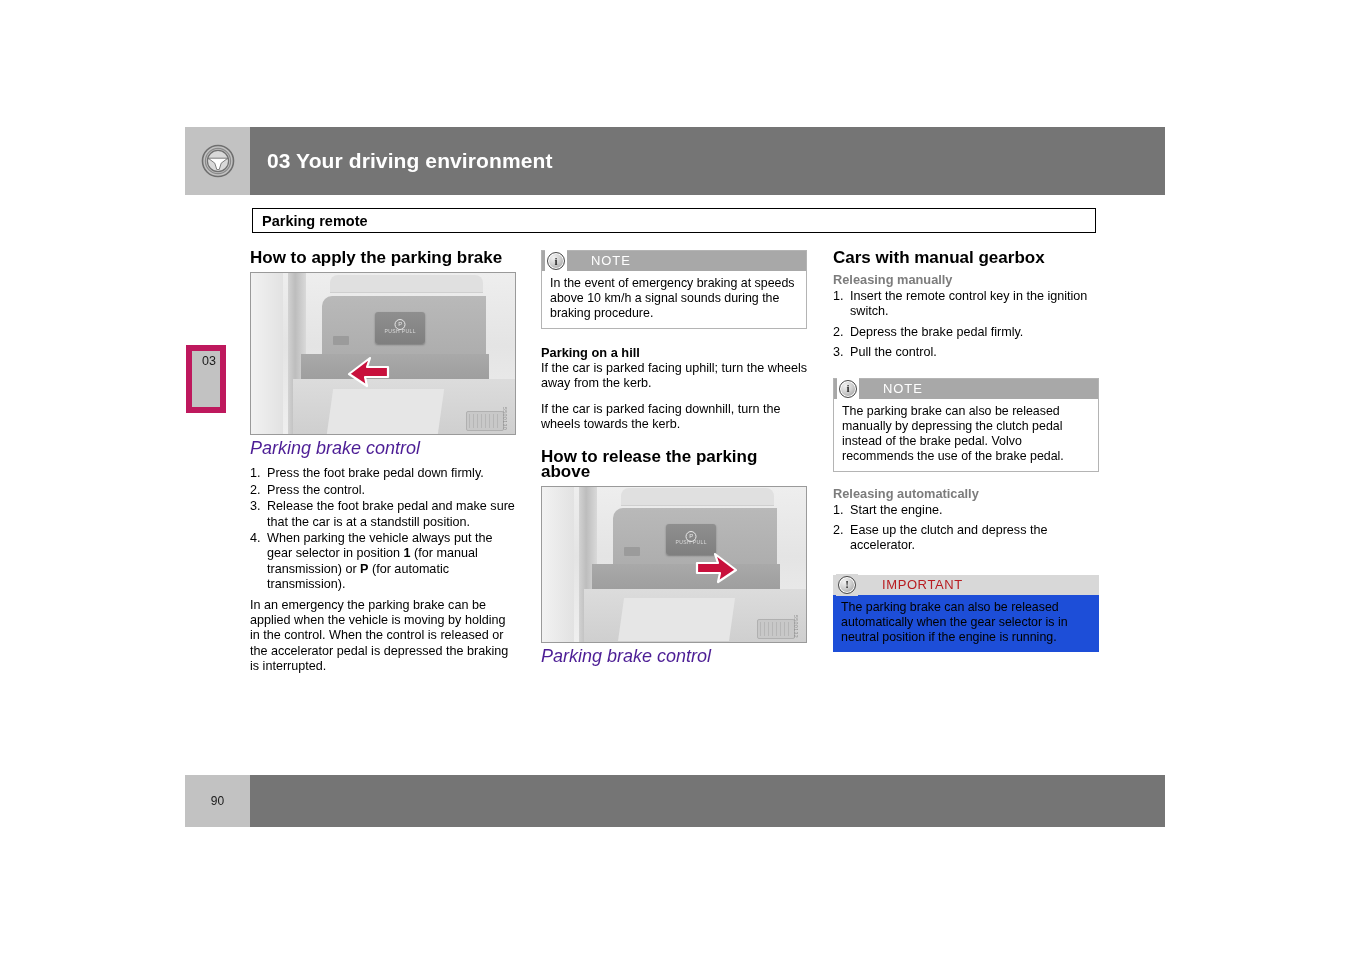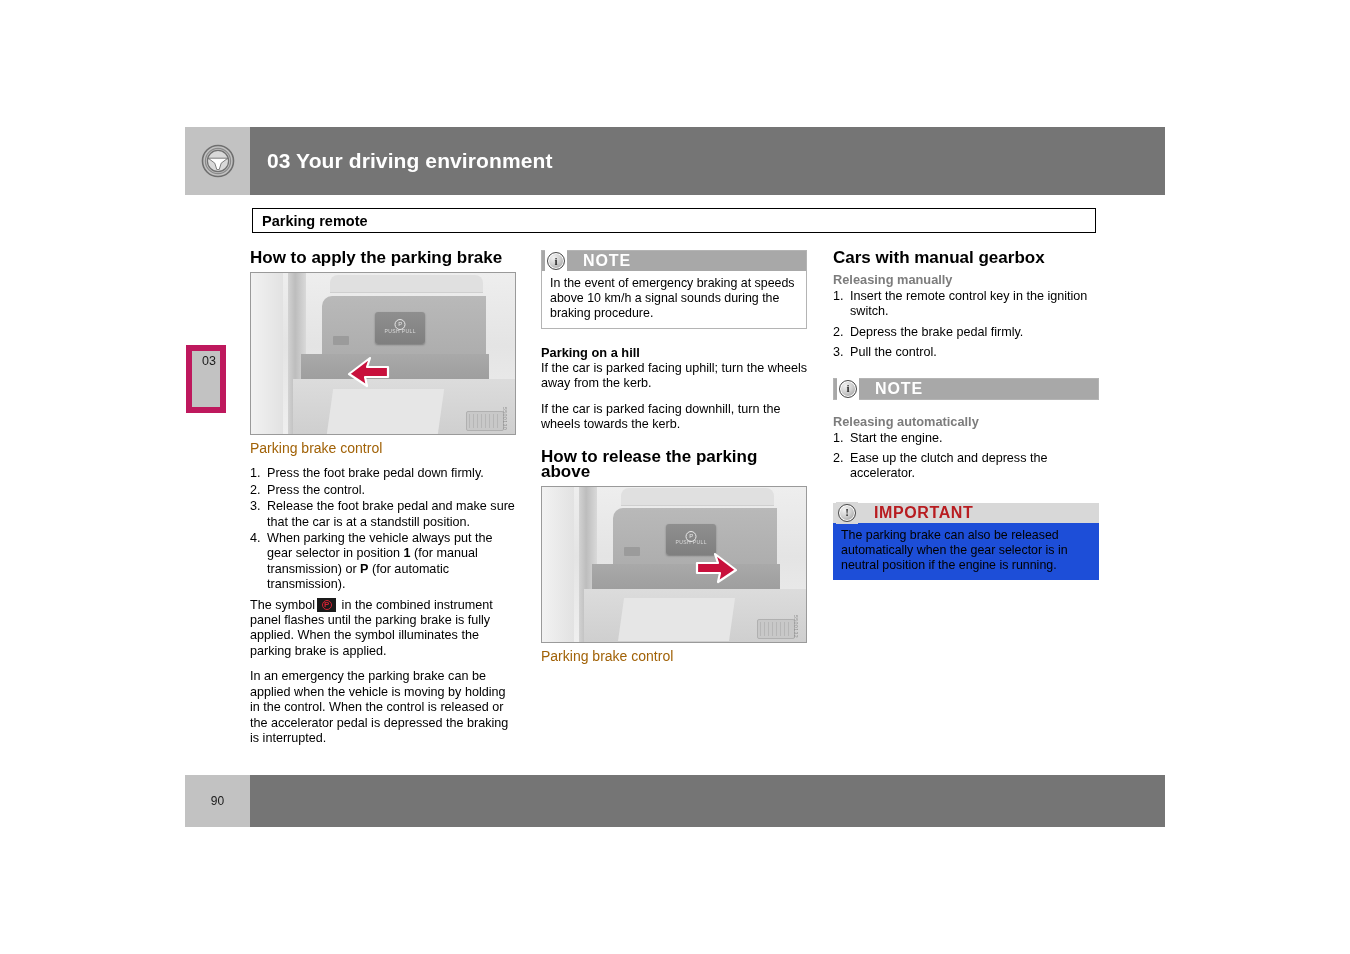--- a/index.html
+++ b/index.html
@@ -175,23 +175,24 @@
   .figure-frame {
     position: relative;
     border: 1px solid #9a9a9a;
     box-sizing: border-box;
     overflow: hidden;
     background: #e8e8e8;
   }
   .fig1 { width: 266px; height: 163px; }
   .fig2 { width: 266px; height: 157px; }
   .figure-caption {
-    font-size: 14px;
+    font-style: italic;
+    font-size: 18px;
     margin-top: 6px;
-    color: #a16207;
+    color: #4c1d95;
   }
   .fig-watermark {
     position: absolute;
     right: 3px;
     bottom: 4px;
     font-size: 5.2px;
     color: #8e8e8e;
     writing-mode: vertical-rl;
     letter-spacing: 0.4px;
     font-family: "Liberation Sans", sans-serif;
@@ -322,25 +323,25 @@
     background: #ffffff;
   }
   .notebox .nb-head {
     height: 20px;
     background: #a8a8a8;
     display: flex;
     align-items: center;
     padding-left: 3px;
   }
   .notebox .nb-head .nb-title {
-    font-size: 16px;
-    font-weight: bold;
+    font-size: 13px;
+    font-weight: normal;
     color: #ffffff;
     letter-spacing: 0.9px;
-    margin-left: 16px;
+    margin-left: 24px;
   }
   .notebox .nb-body {
     padding: 5px 8px 7px 8px;
     font-size: 12.4px;
     line-height: 15px;
   }
   .importantbox {
     border: none;
     background: #eeeeee;
   }
@@ -486,21 +487,20 @@
         <div class="t">Release the foot brake pedal and make sure that the car is at a standstill position.</div>
       </div>
       <div class="numrow">
         <div class="n">4.</div>
         <div class="t"><span>When parking the vehicle always put the gear selector in position </span><b>1</b><span> (for manual transmission) or </span><b>P</b><span> (for automatic transmission).</span></div>
       </div>
     </div>
 
     <div class="gap-4"></div>
 
-    <p class="para"><span>The symbol</span><span class="pb-symbol"></span> <span>in the combined instrument panel flashes until the parking brake is fully applied. When the symbol illuminates the parking brake is applied.</span></p>
 
     <p class="para">In an emergency the parking brake can be applied when the vehicle is moving by holding in the control. When the control is released or the accelerator pedal is depressed the braking is interrupted.</p>
   </div>
 
   <div class="col col-mid">
 
     <div class="notebox">
       <div class="nb-head">
         <div class="nb-icon-wrap">
           <div class="nb-icon">i</div>
@@ -570,20 +570,21 @@
 
     <div class="gap-12"></div>
 
     <div class="notebox">
       <div class="nb-head">
         <div class="nb-icon-wrap">
           <div class="nb-icon">i</div>
         </div>
         <div class="nb-title">NOTE</div>
       </div>
+      <div class="nb-body">The parking brake can also be released manually by depressing the clutch pedal instead of the brake pedal. Volvo recommends the use of the brake pedal.</div>
     </div>
 
     <div class="gap-14"></div>
 
     <h4 class="subhead">Releasing automatically</h4>
 
     <div class="numlist spaced">
       <div class="numrow">
         <div class="n">1.</div>
         <div class="t">Start the engine.</div>

